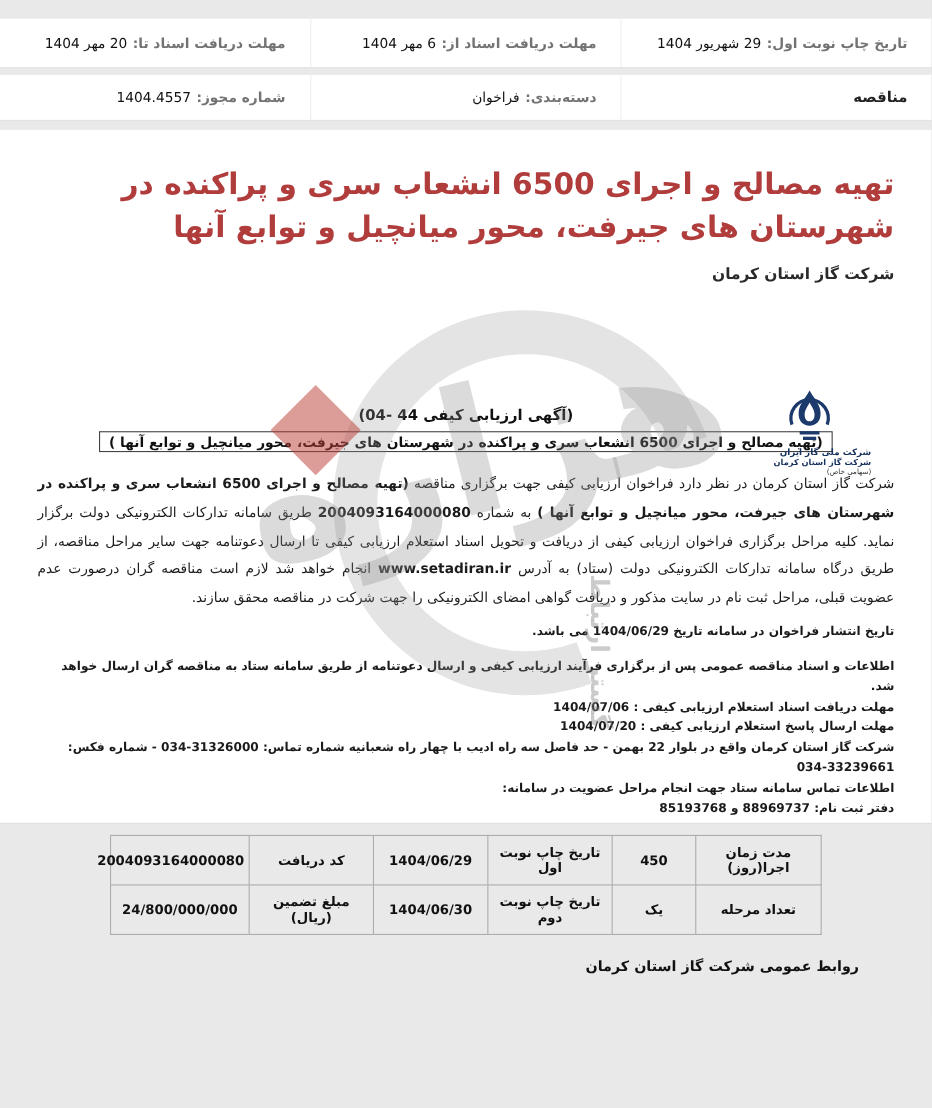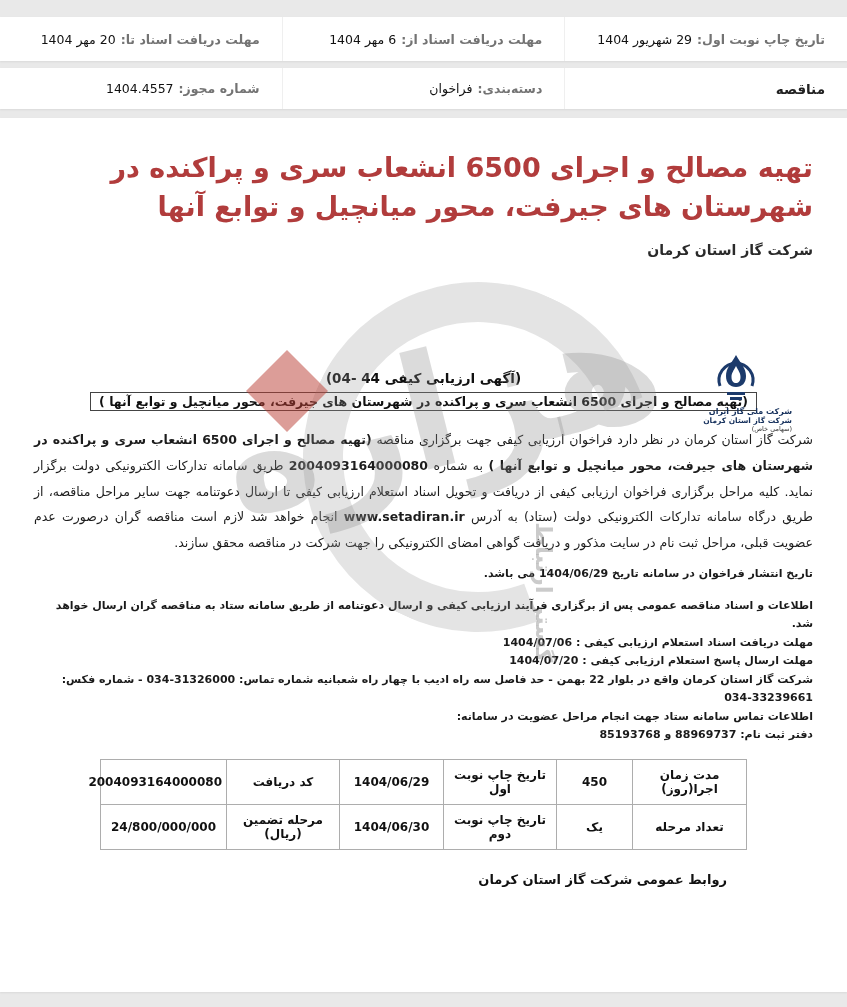--- a/index.html
+++ b/index.html
@@ -10,21 +10,21 @@
   .bar { position:absolute; left:0; right:0; background:#fff; display:flex; box-shadow:0 1px 2px rgba(0,0,0,.07); }
   .bar1 { top:17px; height:44px; }
   .bar2 { top:68px; height:41px; }
   .bar-cell { flex:1; display:flex; align-items:center; gap:5px; padding:0 22px; font-size:12.5px; color:#333; }
   .bar-cell + .bar-cell { border-right:1px solid #efefef; }
   .bar-lbl { font-weight:700; color:#737373; white-space:nowrap; }
   .bar-val { font-weight:400; color:#111; white-space:nowrap; }
   .bar2 .tender-kind .bar-lbl { font-weight:800; font-size:13.5px; color:#222; }
 
   
-  .card { position:absolute; top:118px; left:0; right:0; height:874px; background:#fff; box-shadow:0 1px 2px rgba(0,0,0,.07); padding:0 34px; }
+  .card { position:absolute; top:118px; left:0; right:0; height:630px; background:#fff; box-shadow:0 1px 2px rgba(0,0,0,.07); padding:0 34px; }
   .doc-title { margin-top:30px; color:#b13c3c; font-size:27px; font-weight:700; line-height:1.45; text-align:right; }
   .company-line { margin-top:16px; font-size:14px; font-weight:600; color:#2a2a2a; text-align:right; }
 
   .logo-block { position:absolute; top:232px; right:55px; width:112px; text-align:right; }
   .logo-block svg { display:block; margin:0 auto 3px; }
   .logo-cap1 { font-size:8px; font-weight:800; color:#15305c; }
   .logo-cap2 { font-size:7.5px; font-weight:700; color:#15305c; }
   .logo-cap3 { font-size:6.5px; font-weight:400; color:#333; }
 
   .headings { margin-top:112px; text-align:center; }
@@ -35,21 +35,21 @@
   .body-par { margin-top:16px; font-size:12.5px; line-height:2.05; color:#1c1c1c; text-align:justify; }
   .body-par b { font-weight:800; }
 
   .doc-line { font-size:11px; font-weight:700; color:#1a1a1a; text-align:right; line-height:1.68; }
   .publish-line { margin-top:10px; }
   .info-line { margin-top:13px; }
 
   .tender-table { margin:14px auto 0; border-collapse:collapse; width:646px; table-layout:fixed; }
   .tender-table td { border:1px solid #adadad; font-size:12px; font-weight:800; color:#111; text-align:center; vertical-align:middle; height:45px; padding:4px 4px; }
 
-  .footer-line { margin-top:22px; margin-right:86px; font-size:13px; font-weight:800; color:#111; text-align:right; }
+  .footer-line { margin-top:22px; margin-right:32px; font-size:13px; font-weight:800; color:#111; text-align:right; }
 
   
   .watermark { position:absolute; inset:0; pointer-events:none; z-index:5; }
   .wm-ring { position:absolute; left:303px; top:282px; width:350px; height:350px; border:40px solid rgba(150,150,150,.26); border-right-color:transparent; border-radius:50%; transform:rotate(25deg); }
   .wm-diamond { position:absolute; left:258px; top:362px; width:58px; height:58px; background:rgba(185,60,50,.5); transform:rotate(45deg); }
   .wm-word { position:absolute; left:160px; top:318px; width:560px; font-size:158px; font-weight:800; color:rgba(135,135,135,.30); transform:rotate(-14deg); text-align:center; direction:rtl; }
   .wm-sub { position:absolute; left:531px; top:462px; height:200px; writing-mode:vertical-rl; font-size:23px; font-weight:700; letter-spacing:5px; color:rgba(130,130,130,.42); }
 </style>
 </head>
 <body>
@@ -138,21 +138,21 @@
           <td>تاریخ چاپ نوبت اول</td>
           <td>1404/06/29</td>
           <td>کد دریافت</td>
           <td>2004093164000080</td>
         </tr>
         <tr>
           <td>تعداد مرحله</td>
           <td>یک</td>
           <td>تاریخ چاپ نوبت دوم</td>
           <td>1404/06/30</td>
-          <td>مرحله تضمین (ریال)</td>
+          <td>مبلغ تضمین (ریال)</td>
           <td>24/800/000/000</td>
         </tr>
       </tbody>
     </table>
 
     <div class="footer-line">روابط عمومی شرکت گاز استان کرمان</div>
   </div>
 
   <div class="watermark">
     <div class="wm-ring"></div>

